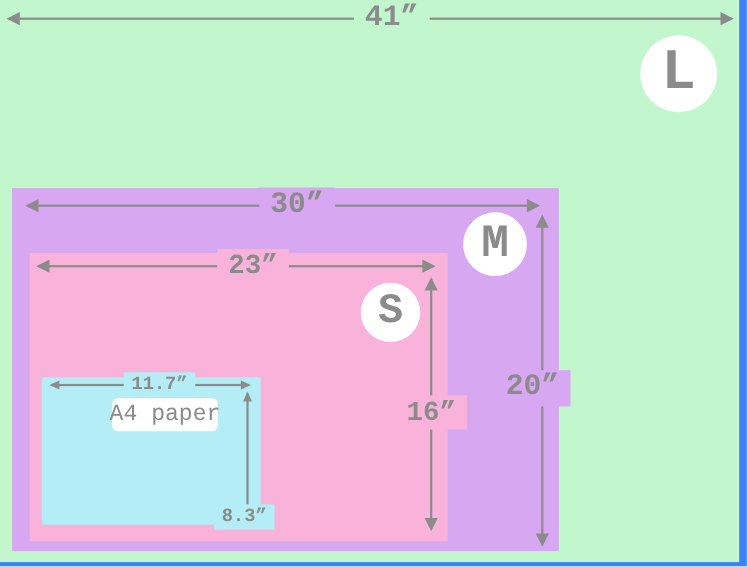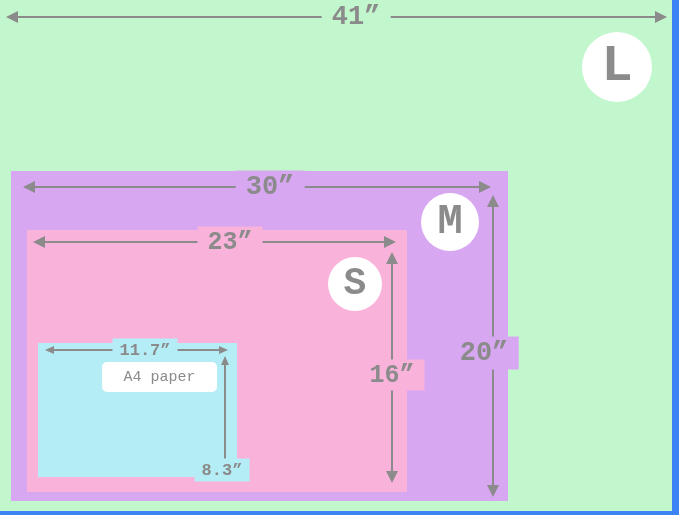--- a/index.html
+++ b/index.html
@@ -53,24 +53,24 @@
     position:absolute;background:var(--badge_bg);border-radius:50%;
     display:flex;align-items:center;justify-content:center;
     color:var(--dim);font-weight:bold;line-height:1;
   }
   #circle-L{left:582px;top:32px;width:70px;height:70px;font-size:52px;}
   #circle-M{left:421px;top:193px;width:58px;height:58px;font-size:42px;}
   #circle-S{left:328px;top:257px;width:54px;height:54px;font-size:38px;}
 
   
   .a4-label{
-    position:absolute;left:102px;top:362px;width:115px;height:30px;
+    position:absolute;left:102px;top:362px;width:96px;height:30px;
     background:var(--badge_bg);border-radius:5px;
     display:flex;align-items:center;justify-content:center;
-    font-size:15px;color:var(--dim);white-space:nowrap;
+    font-size:21px;color:var(--dim);white-space:nowrap;
   }
 </style>
 </head>
 <body>
 
 <div id="scene">
 
   <div class="rect" id="rect-L"></div>
   <div class="rect" id="rect-M"></div>
   <div class="rect" id="rect-S"></div>

